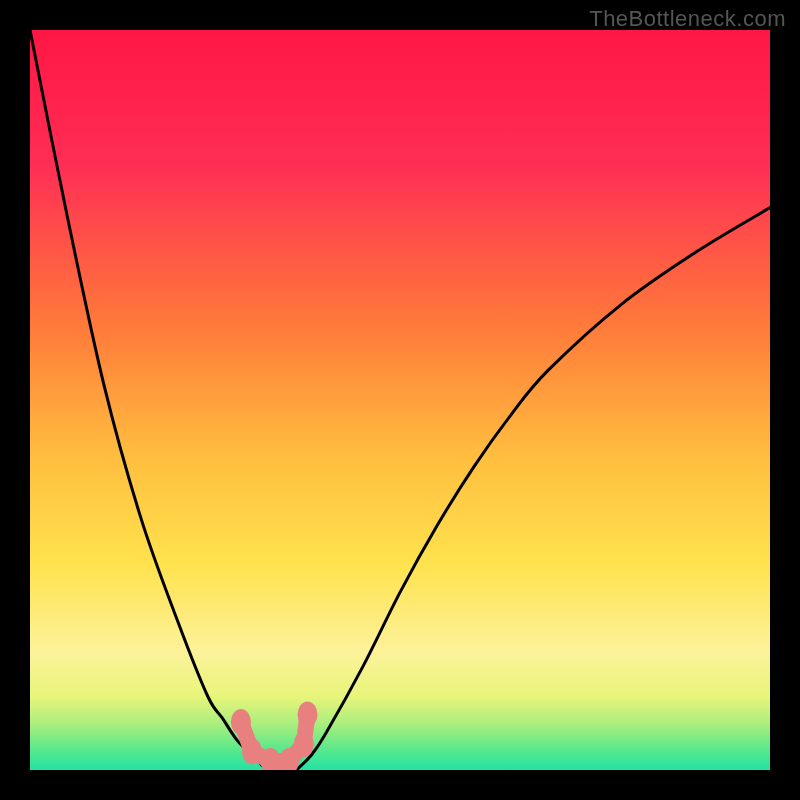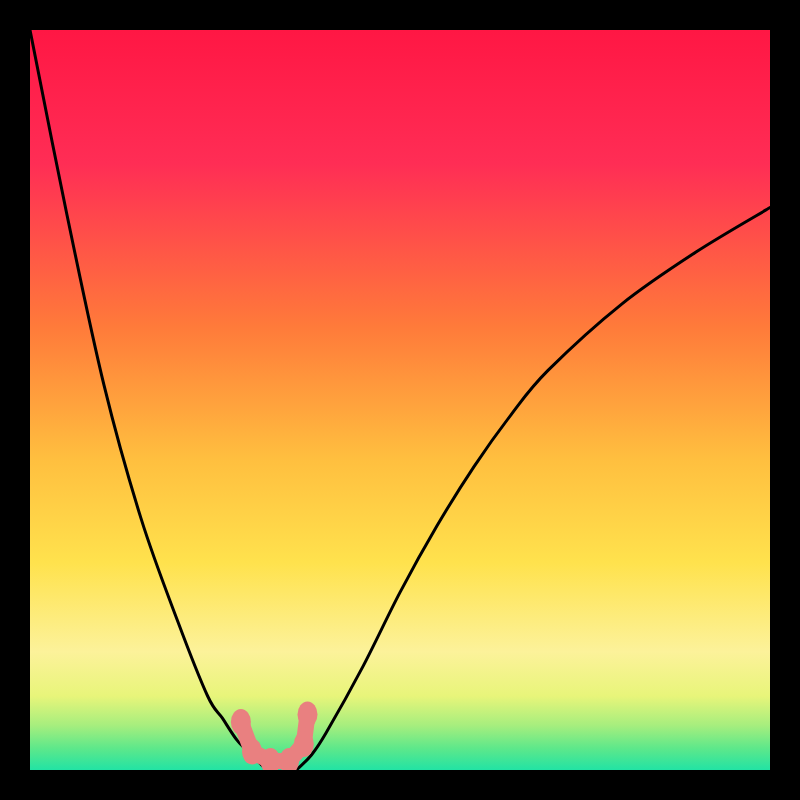--- a/index.html
+++ b/index.html
@@ -53,13 +53,14 @@
     <path id="valley-line" fill="none" stroke="#e98080" stroke-width="16" stroke-linecap="round" stroke-linejoin="round" d="M 210.89999999999998 691.9 L 222 721.5 L 240.5 731.12 L 259 731.12 L 273.8 714.1 L 277.5 684.5"></path>
     <g id="markers">
         <ellipse cx="210.89999999999998" cy="691.9" rx="10" ry="13" fill="#e98080"></ellipse>
         <ellipse cx="222" cy="721.5" rx="10" ry="13" fill="#e98080"></ellipse>
         <ellipse cx="240.5" cy="731.12" rx="10" ry="13" fill="#e98080"></ellipse>
         <ellipse cx="259" cy="731.12" rx="10" ry="13" fill="#e98080"></ellipse>
         <ellipse cx="273.8" cy="714.1" rx="10" ry="13" fill="#e98080"></ellipse>
         <ellipse cx="277.5" cy="684.5" rx="10" ry="13" fill="#e98080"></ellipse>
       </g>
   </svg>
+  <div class="watermark">TheBottleneck.com</div>
 </div>
 
 </body></html>

